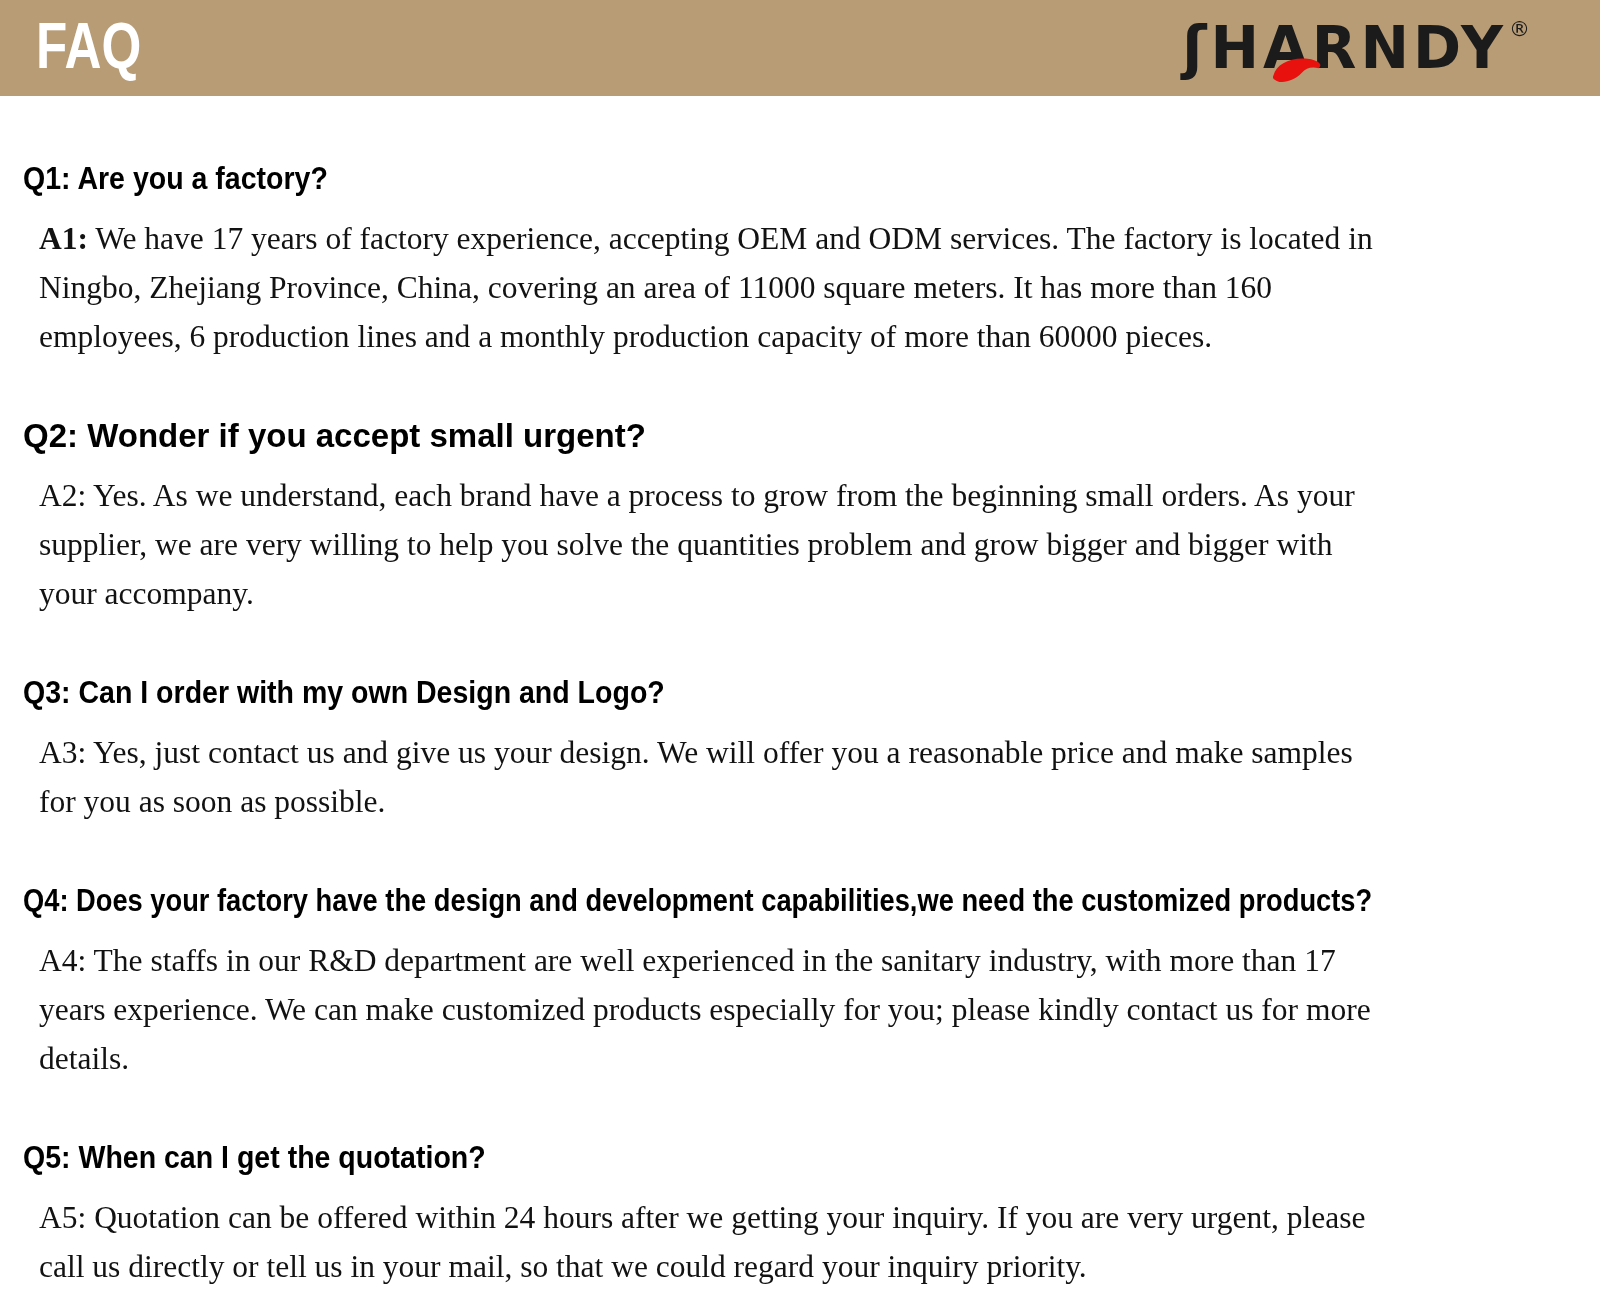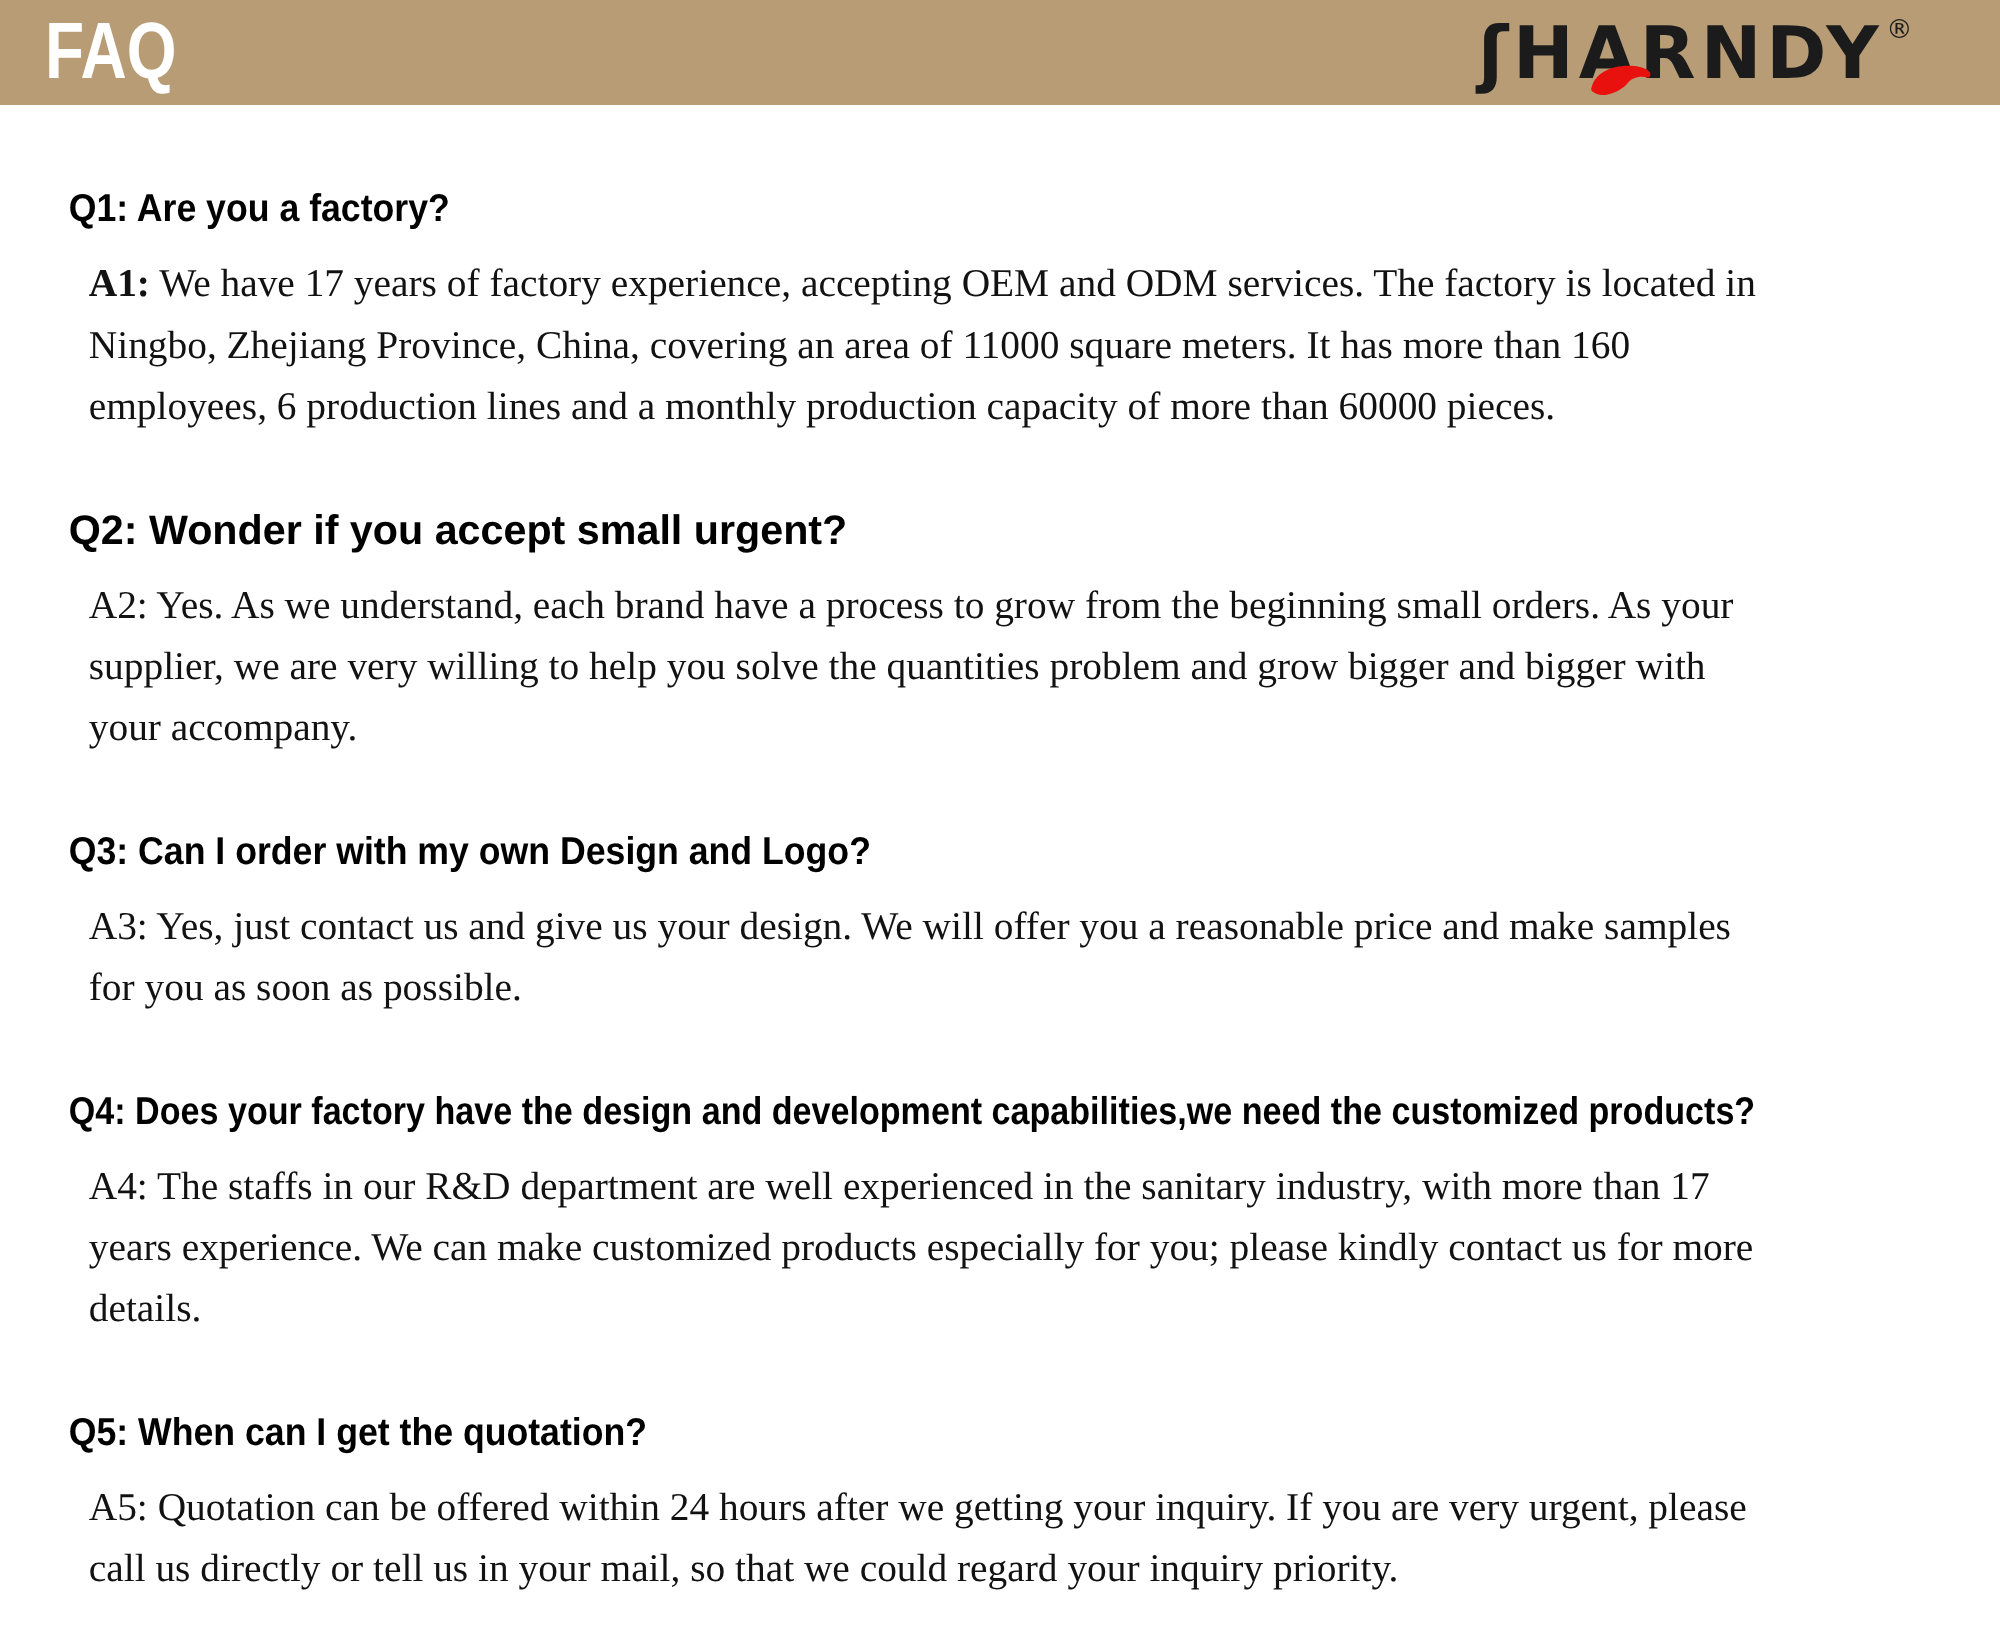--- a/index.html
+++ b/index.html
@@ -7,21 +7,21 @@
   body {
     width: 1600px;
     height: 1305px;
     background: #ffffff;
     overflow: hidden;
     font-family: "Liberation Serif", serif;
   }
 
   
   .header {
-    height: 84px;
+    height: 96px;
     background: #b89c76;
     display: flex;
     align-items: center;
     justify-content: space-between;
     padding: 0 70px 0 36px;
   }
   .faq-title {
     color: #ffffff;
     font-family: "Liberation Sans", sans-serif;
     font-weight: 700;
@@ -60,21 +60,21 @@
     left: 88px;
     bottom: -3px;
     width: 56px;
     height: 30px;
     transform: rotate(-10deg);
   }
   .flame path { fill: #e8110d; }
 
   
   .content {
-    padding: 64px 36px 0 55px;
+    padding: 64px 36px 0 23px;
   }
   .faq-item { margin: 0 0 56px 0; }
   .q {
     font-family: "Liberation Sans", sans-serif;
     font-weight: 700;
     color: #000000;
     font-size: 31px;
     line-height: 38px;
     margin: 0 0 8px 0;
     white-space: nowrap;

